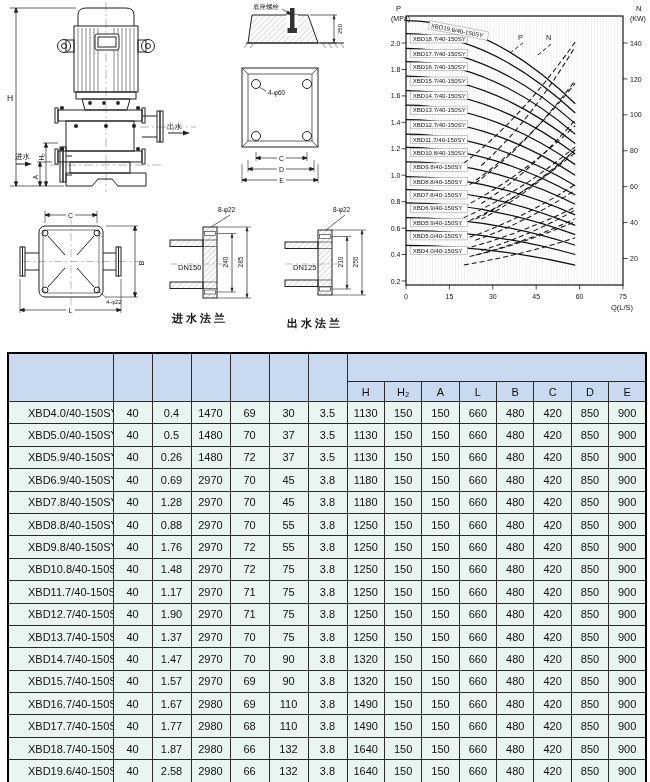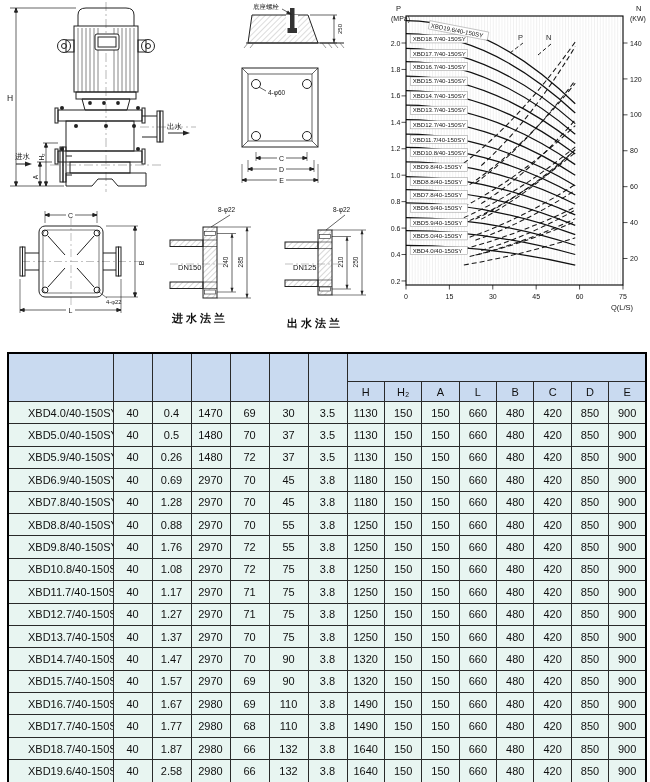--- a/index.html
+++ b/index.html
@@ -520,21 +520,21 @@
           <td>150</td>
           <td>660</td>
           <td>480</td>
           <td>420</td>
           <td>850</td>
           <td>900</td>
         </tr>
         <tr>
           <td class="model">XBD10.8/40-150SY</td>
           <td>40</td>
-          <td>1.08</td>
+          <td>1.48</td>
           <td>2970</td>
           <td>72</td>
           <td>75</td>
           <td>3.8</td>
           <td>1250</td>
           <td>150</td>
           <td>150</td>
           <td>660</td>
           <td>480</td>
           <td>420</td>
@@ -554,21 +554,21 @@
           <td>150</td>
           <td>660</td>
           <td>480</td>
           <td>420</td>
           <td>850</td>
           <td>900</td>
         </tr>
         <tr>
           <td class="model">XBD12.7/40-150SY</td>
           <td>40</td>
-          <td>1.27</td>
+          <td>1.90</td>
           <td>2970</td>
           <td>71</td>
           <td>75</td>
           <td>3.8</td>
           <td>1250</td>
           <td>150</td>
           <td>150</td>
           <td>660</td>
           <td>480</td>
           <td>420</td>

